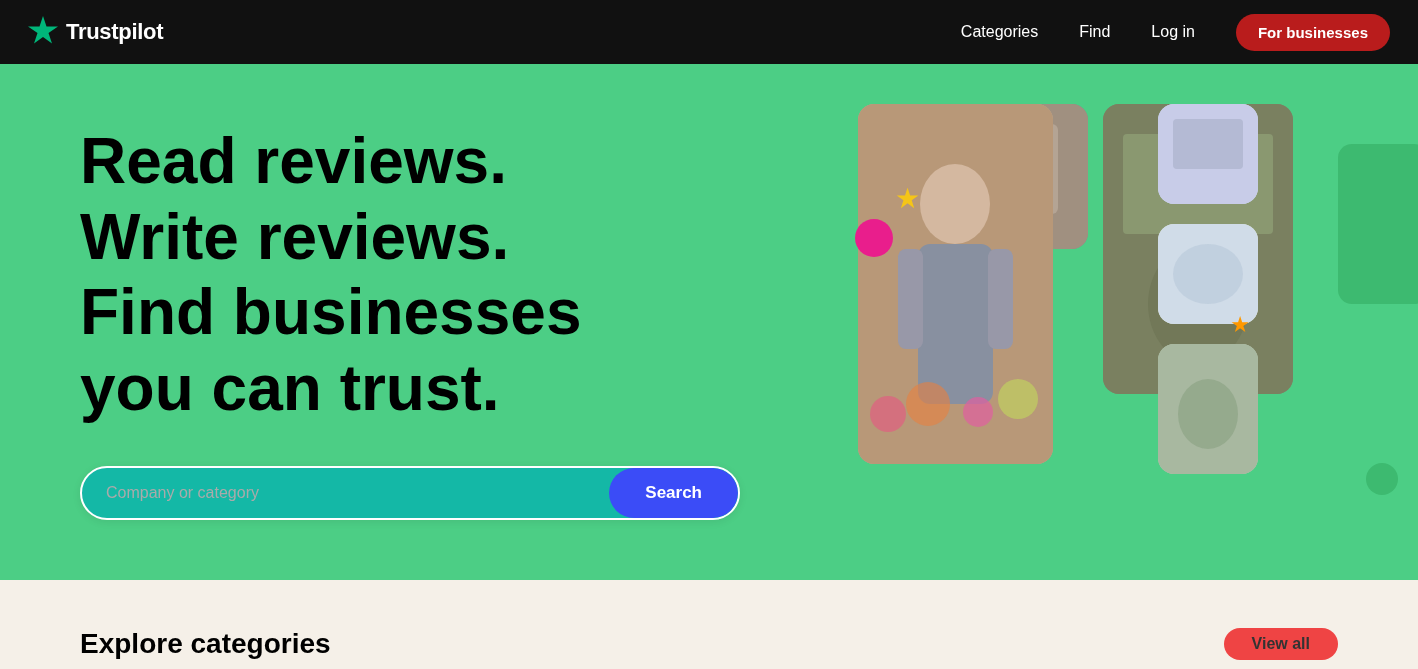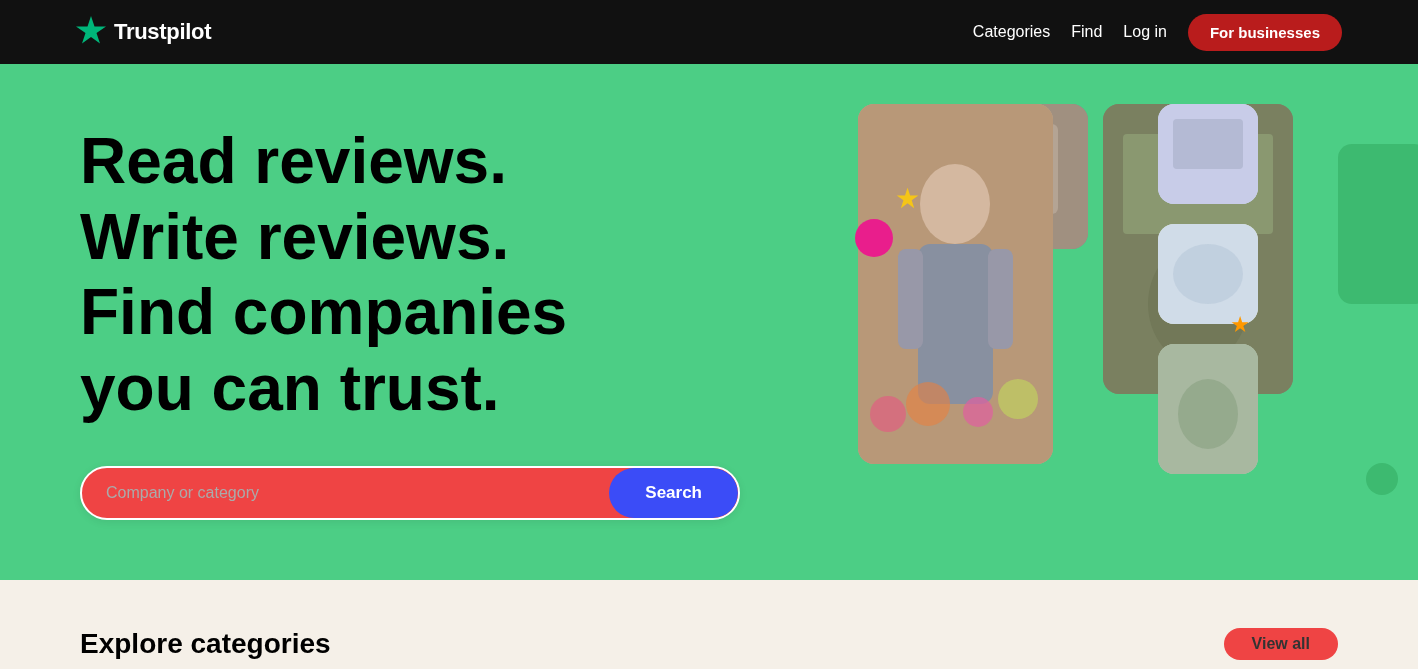--- a/index.html
+++ b/index.html
@@ -4,41 +4,41 @@
   <style>
     * { margin: 0; padding: 0; box-sizing: border-box; }
     body { font-family: -apple-system, BlinkMacSystemFont, 'Segoe UI', Helvetica, Arial, sans-serif; width: 1418px; overflow-x: hidden; }
 
     
     .navbar {
       background: #111;
       height: 64px;
       display: flex;
       align-items: center;
-      padding: 0 76px;
+      padding: 0 28px;
       justify-content: space-between;
     }
     .navbar-logo {
       display: flex;
       align-items: center;
       gap: 8px;
       color: #fff;
       font-size: 22px;
       font-weight: 700;
       letter-spacing: -0.3px;
     }
     .navbar-logo .star-icon {
       color: #00b67a;
       font-size: 30px;
       line-height: 1;
     }
     .navbar-right {
       display: flex;
       align-items: center;
-      gap: 21px;
+      gap: 41px;
     }
     .nav-link {
       color: #fff;
       font-size: 16px;
       text-decoration: none;
       cursor: pointer;
     }
     .nav-btn-businesses {
       background: #b91c1c;
       color: #fff;
@@ -66,21 +66,21 @@
     }
     .hero-title {
       font-size: 64px;
       font-weight: 900;
       line-height: 1.18;
       color: #000;
       margin-bottom: 40px;
     }
     .hero-search {
       display: flex;
-      background: #ef4444;
+      background: #14b8a6;
       border-radius: 36px;
       overflow: hidden;
       border: 2px solid #fff;
       width: 660px;
       box-shadow: 0 2px 8px rgba(0,0,0,0.08);
     }
     .hero-search input {
       flex: 1;
       border: none;
       outline: none;
@@ -202,21 +202,21 @@
     <a class="nav-link">Find</a>
     <a class="nav-link">Log in</a>
     <button class="nav-btn-businesses">For businesses</button>
   </div>
 </nav>
 
 <section class="hero">
   <div class="hero-content">
     <h1 class="hero-title">
       <span>Read reviews. Write reviews.</span><br>
-      <span>Find companies you can trust.</span>
+      <span>Find businesses you can trust.</span>
     </h1>
     <div class="hero-search">
       <input type="text" placeholder="Company or category" style="">
       <button class="hero-search-btn">Search</button>
     </div>
   </div>
 
   <span class="deco-star-yellow">★</span>
   <div class="deco-circle-pink"></div>
   <div class="deco-rect-green"></div>

